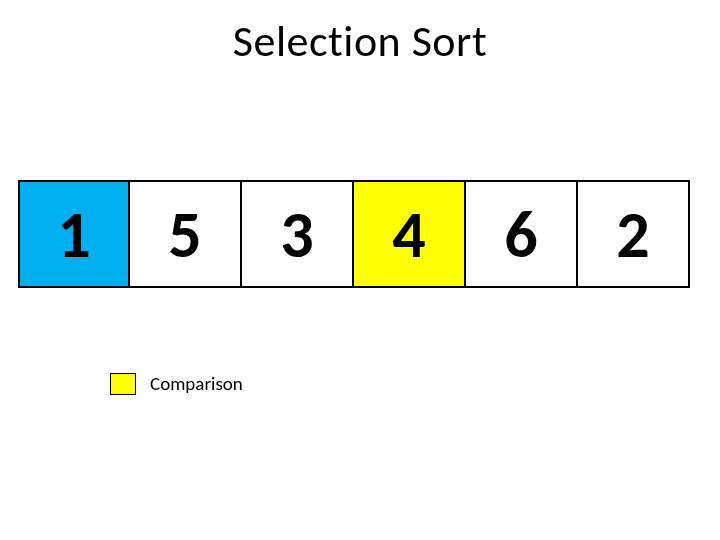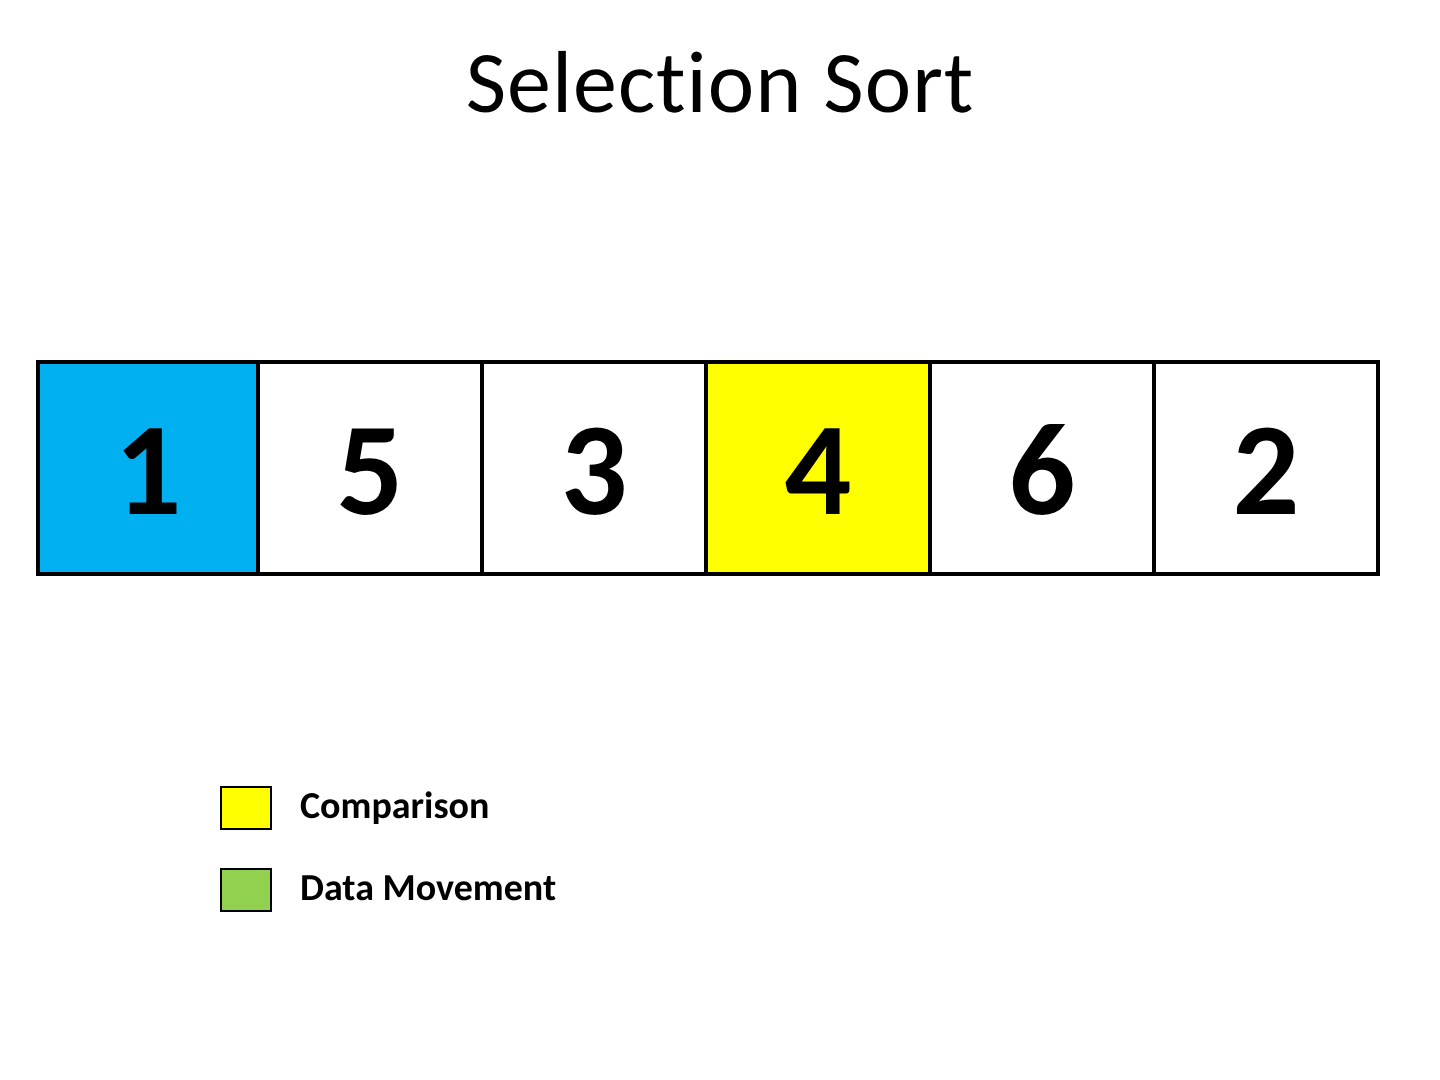--- a/index.html
+++ b/index.html
@@ -50,22 +50,21 @@
   }
   .cell.sorted {
     background: #00b0f0;
   }
   .cell.comparison {
     background: #ffff00;
   }
   .legend {
     position: absolute;
     left: 110px;
-    top: 392px;
-    font-weight: bold;
+    top: 372px;
   }
   .legend-row {
     display: flex;
     align-items: center;
     margin-bottom: 18px;
   }
   .swatch {
     width: 26px;
     height: 22px;
     border: 1px solid #000;
@@ -92,19 +91,15 @@
     <div class="cell comparison">4</div>
     <div class="cell">6</div>
     <div class="cell">2</div>
   </div>
 
   <div class="legend">
     <div class="legend-row">
       <div class="swatch comparison"></div>
       <div class="legend-label">Comparison</div>
     </div>
-    <div class="legend-row">
-      <div class="swatch movement"></div>
-      <div class="legend-label">Data Movement</div>
-    </div>
   </div>
 
 </div>
 
 </body></html>

